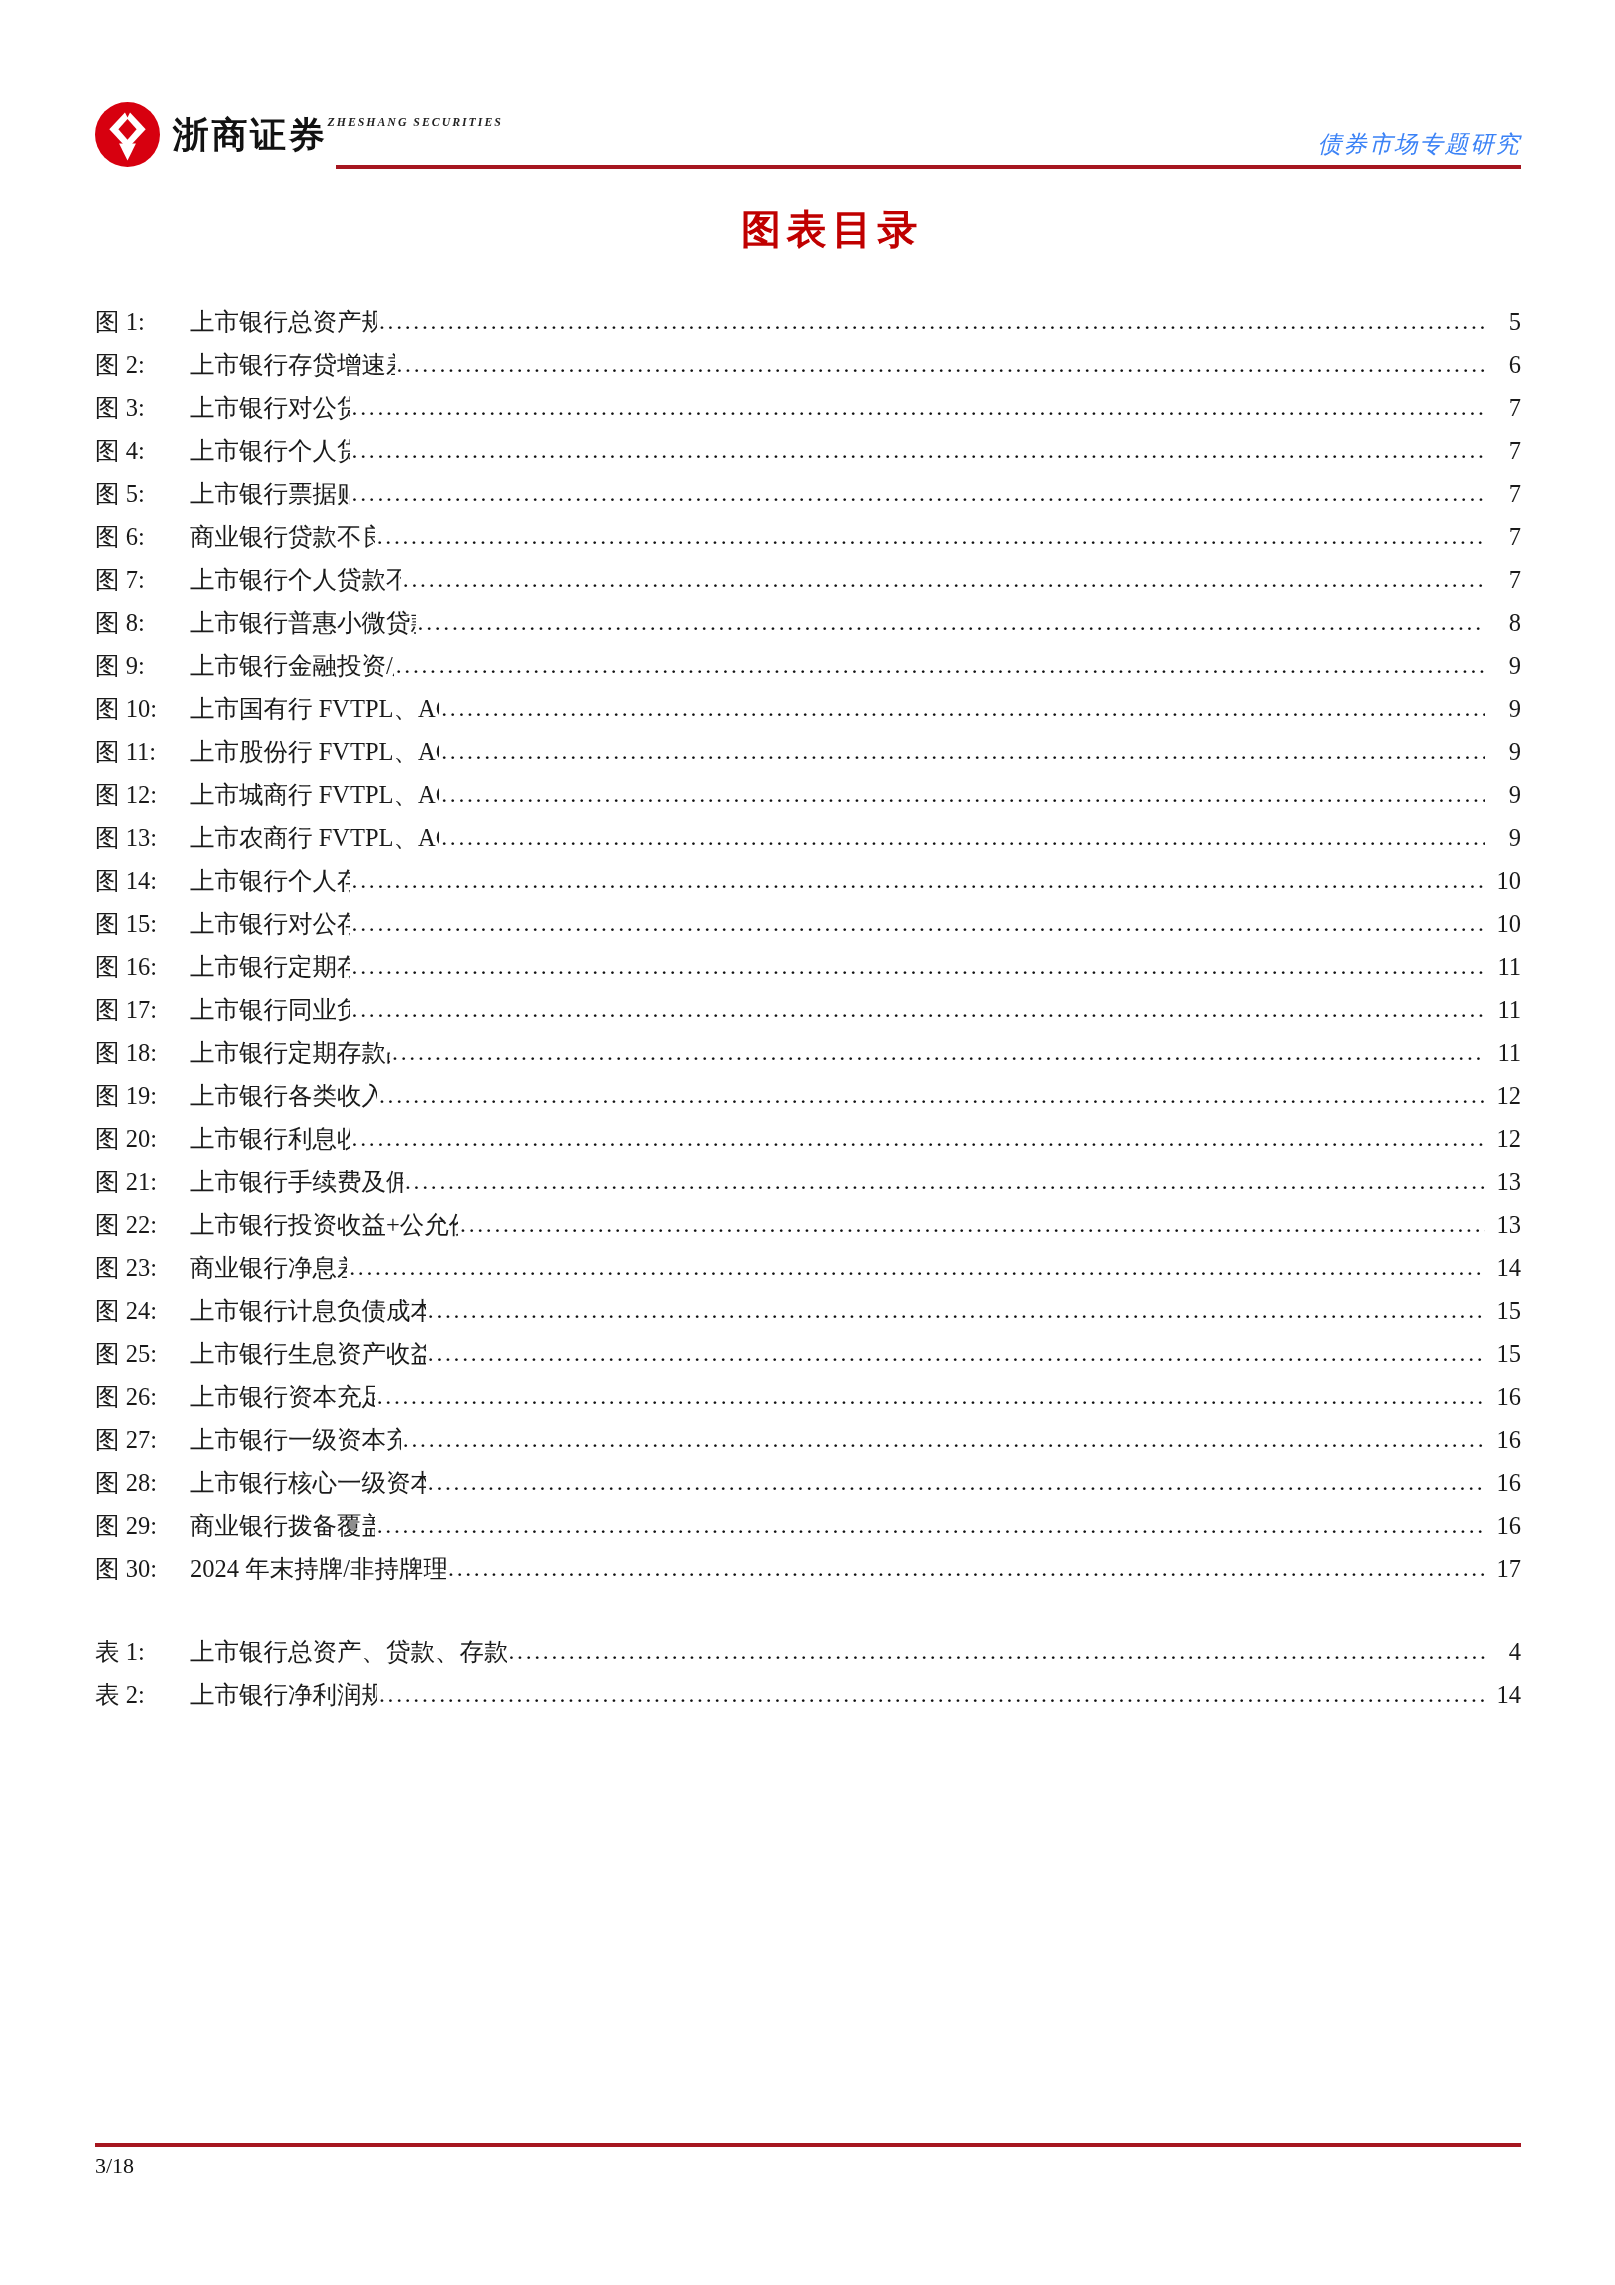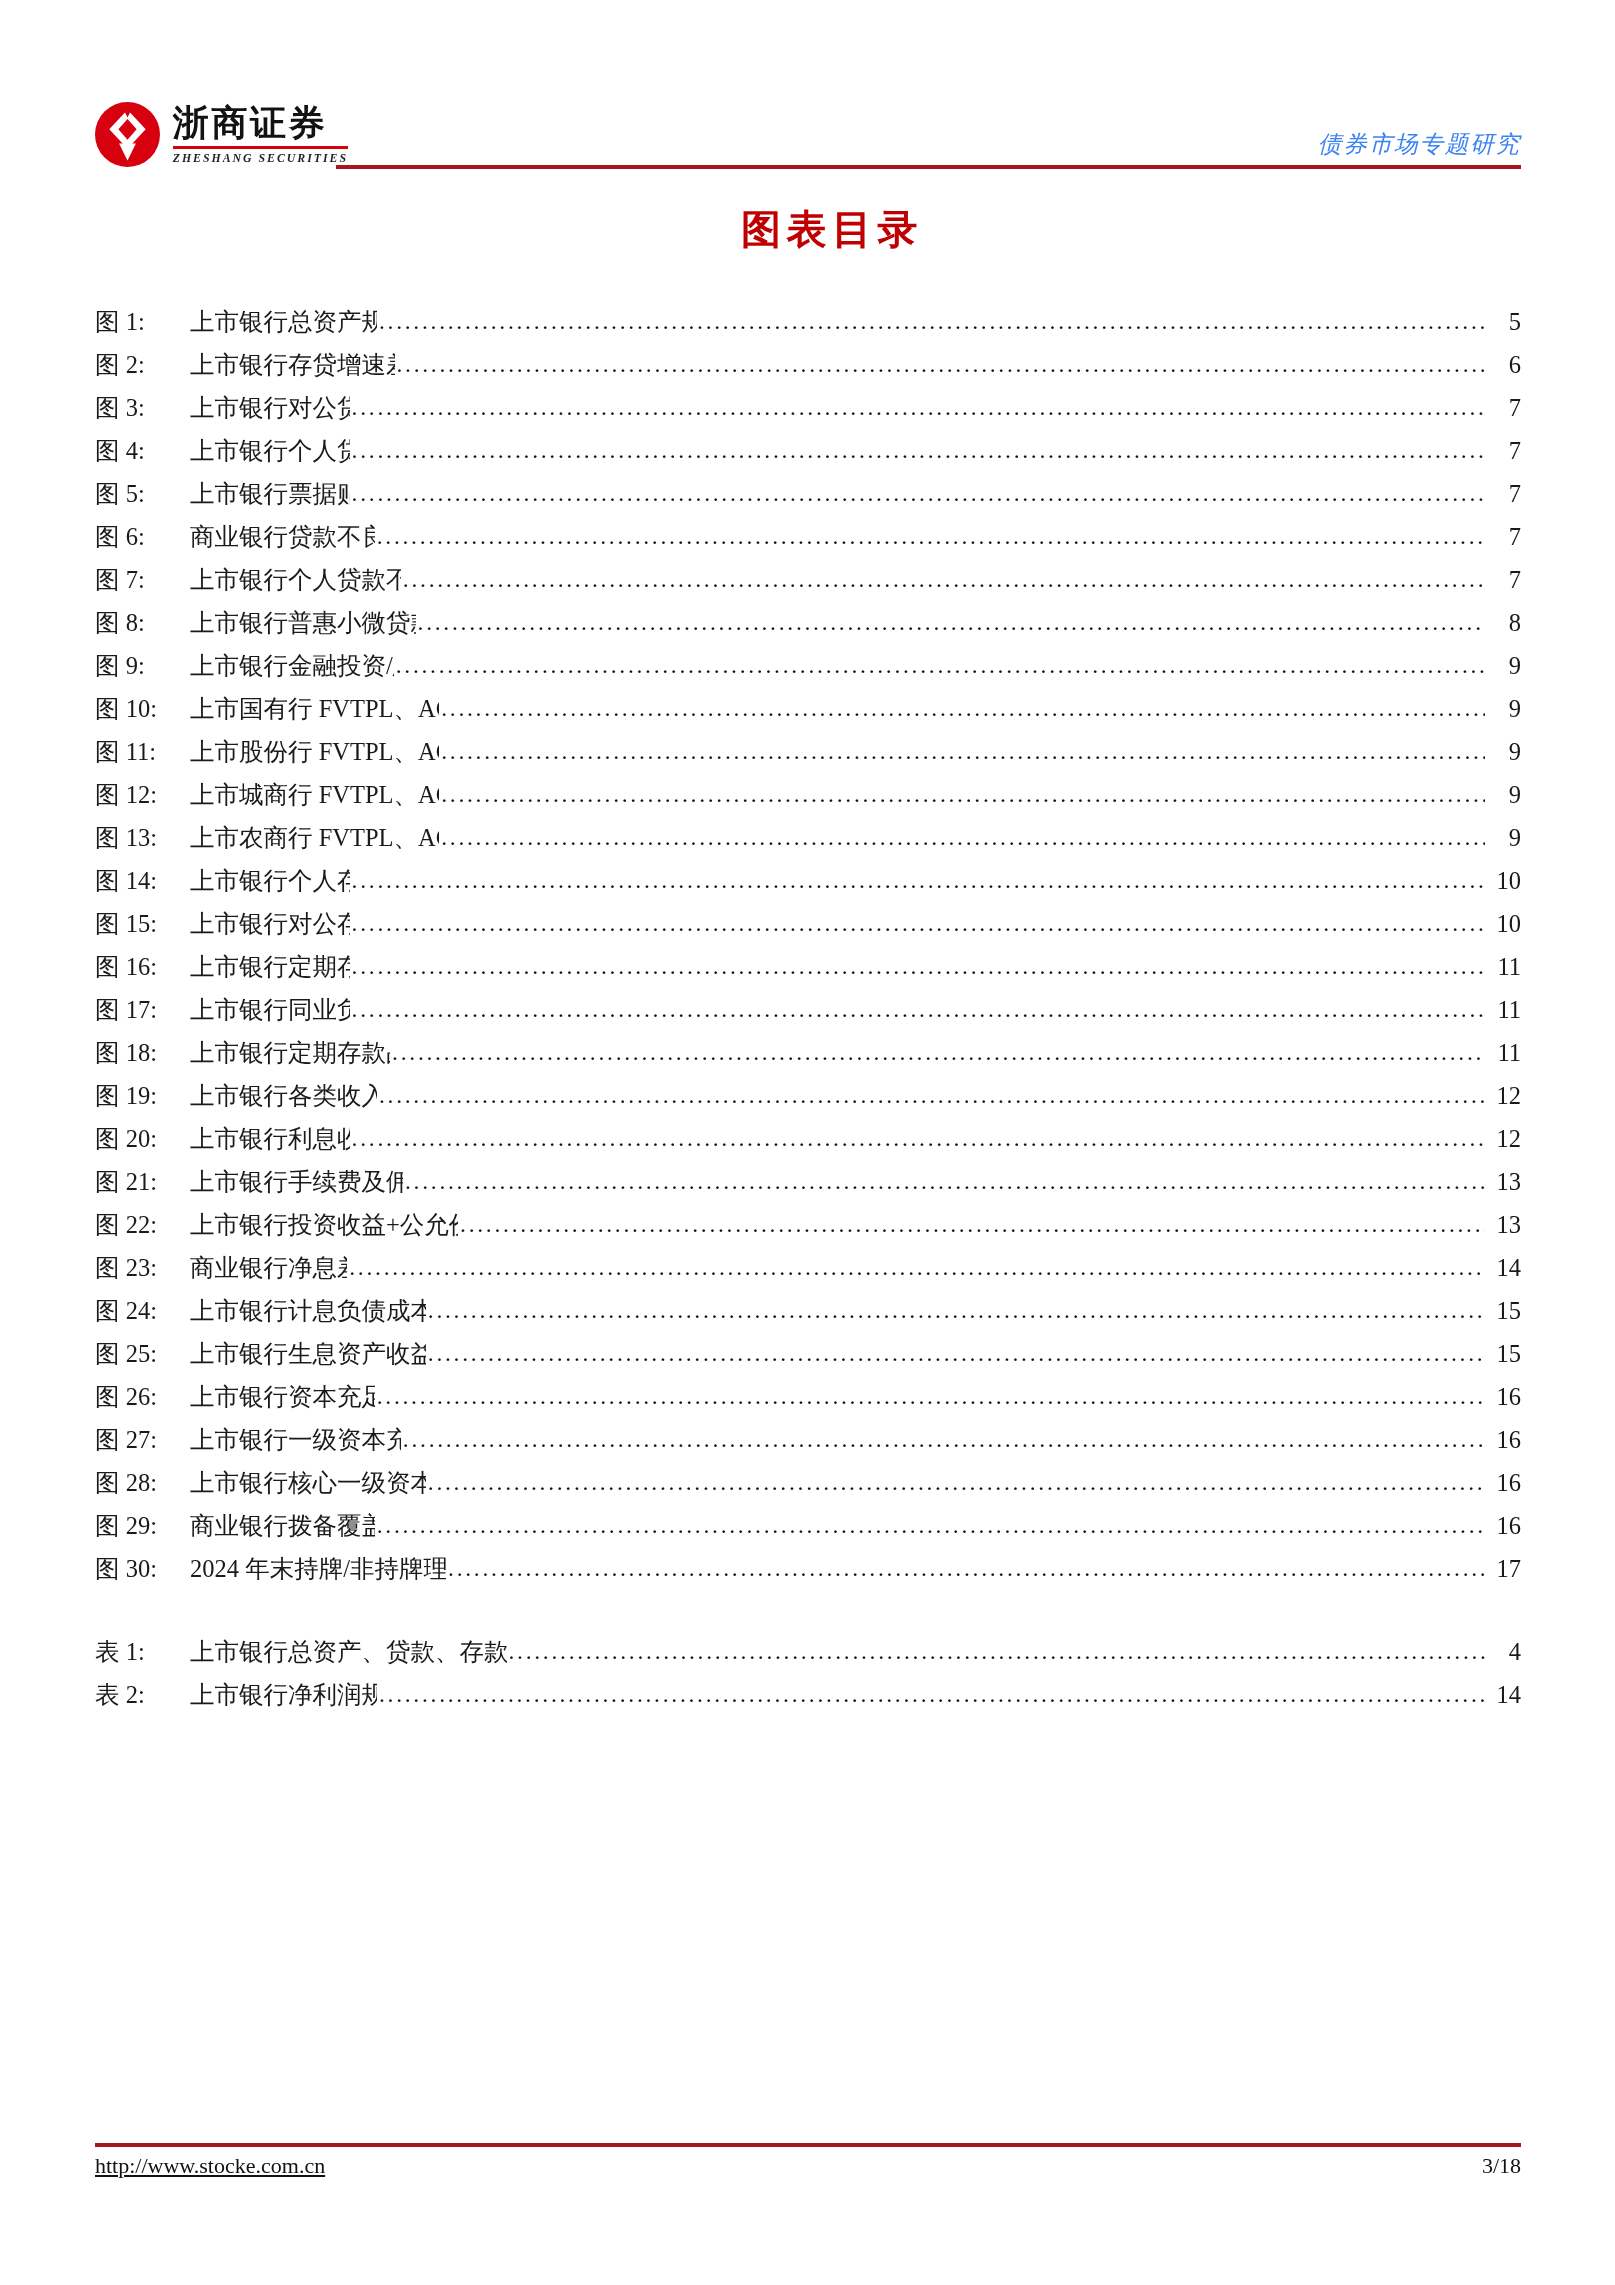--- a/index.html
+++ b/index.html
@@ -14,21 +14,21 @@
     width:1616px;height:2286px;
     background:#ffffff;
     font-family:"Liberation Serif","DejaVu Serif",serif;
     color:var(--text);
     overflow:hidden;
   }
   
   .header{position:absolute;top:102px;left:95px;right:95px;height:73px;}
   .brand{position:absolute;left:0;top:0;display:flex;align-items:center;gap:12.7px;}
   .brand-mark{width:65px;height:65px;display:block;}
-  .brand-text{display:flex;flex-direction:column;}
+  .brand-text{display:flex;}
   .brand-cn{
     font-size:36px;font-weight:bold;letter-spacing:2.7px;color:#121212;
     line-height:40px;white-space:nowrap;
   }
   .brand-rule{height:2.7px;background:var(--brand-red);margin:2.7px 0 1.8px 0;}
   .brand-en{
     font-size:11.8px;font-weight:bold;letter-spacing:2px;color:#222;
     font-family:"Liberation Serif",serif;white-space:nowrap;font-style:italic;
   }
   .report-type{
@@ -302,18 +302,17 @@
       <span class="toc-label">表 2:</span>
       <span class="toc-title">上市银行净利润规模及增速</span>
       <span class="toc-dots"></span>
       <span class="toc-page">14</span>
     </div>
       </div>
   </div>
 
   <div class="footer-rule"></div>
   <div class="footer">
-    <span class="footer-url">http://www.stocke.com.cn</span>
     <span class="footer-page">3/18</span>
   </div>
 
 </div>
 
 
 </body></html>

